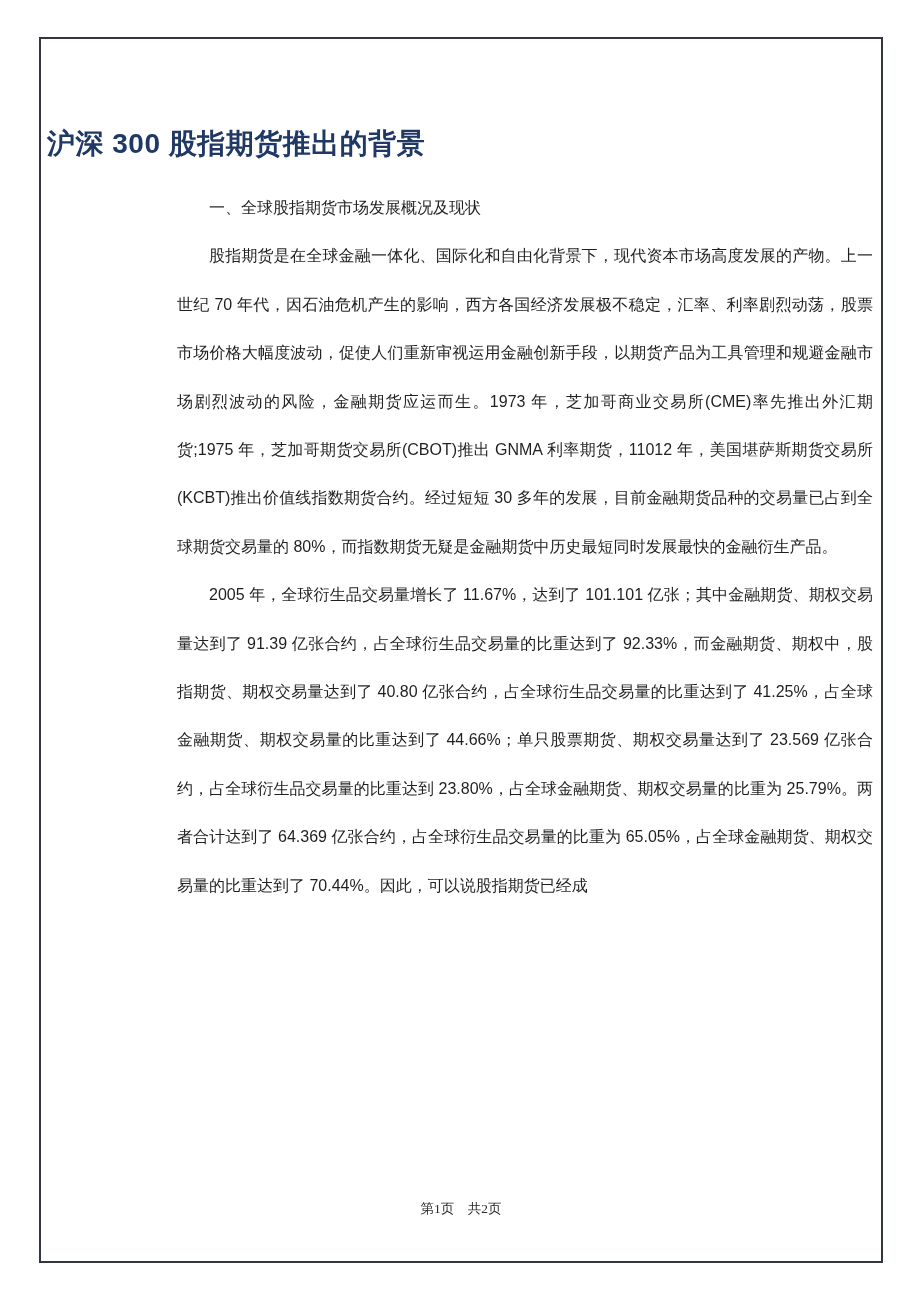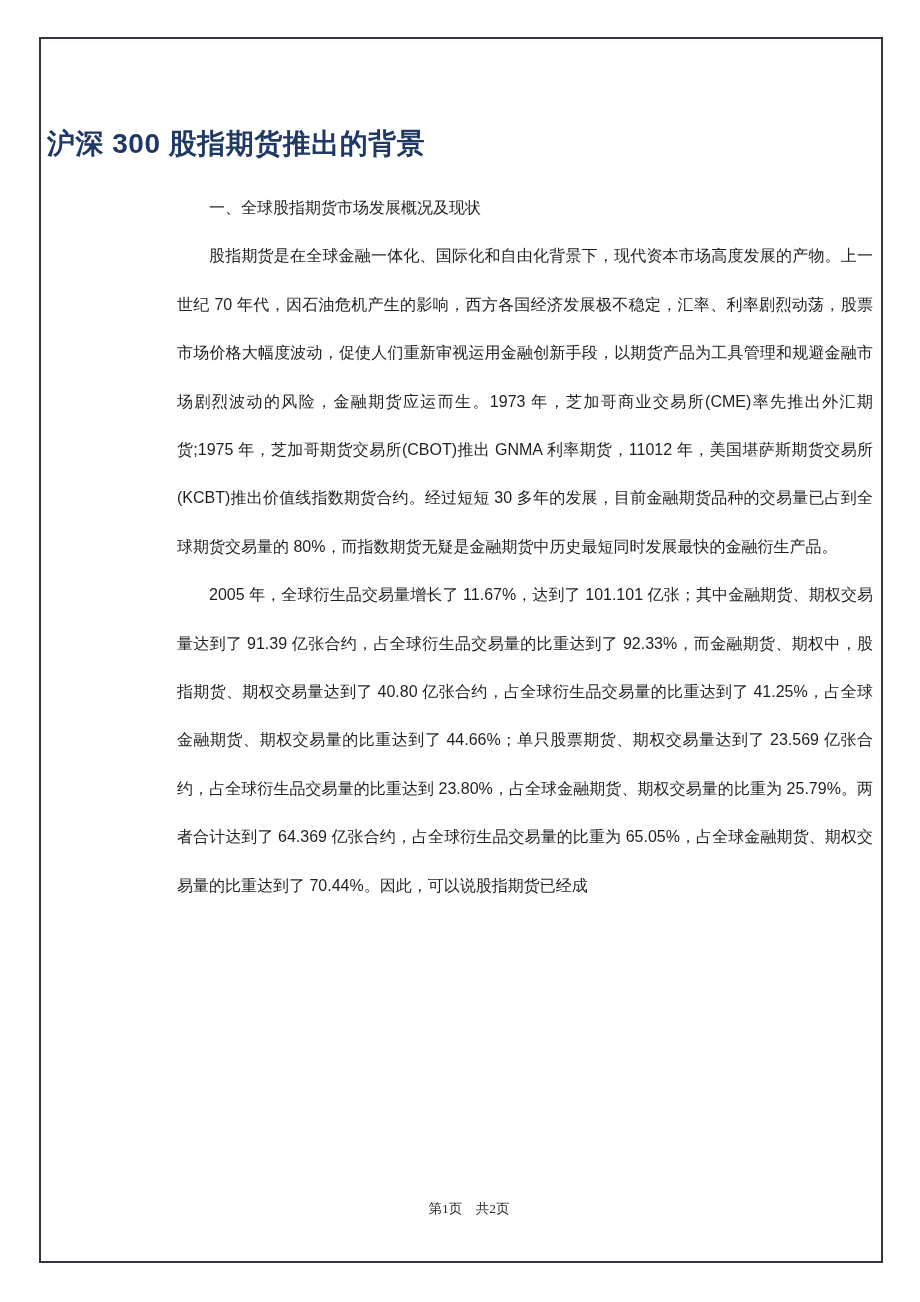--- a/index.html
+++ b/index.html
@@ -60,21 +60,20 @@
   .page-footer {
     position: absolute;
     left: 39px;
     top: 1200px;
     width: 844px;
     text-align: center;
     font-family: "Liberation Serif", "DejaVu Serif", serif;
     font-size: 13.5px;
     line-height: 18px;
     color: #2b2b2b;
-    margin-left: 8px;
   }
 </style>
 </head>
 <body>
 
 <div class="page-border"></div>
 
 <h1 class="doc-title">沪深 300 股指期货推出的背景</h1>
 
 <div class="content">

